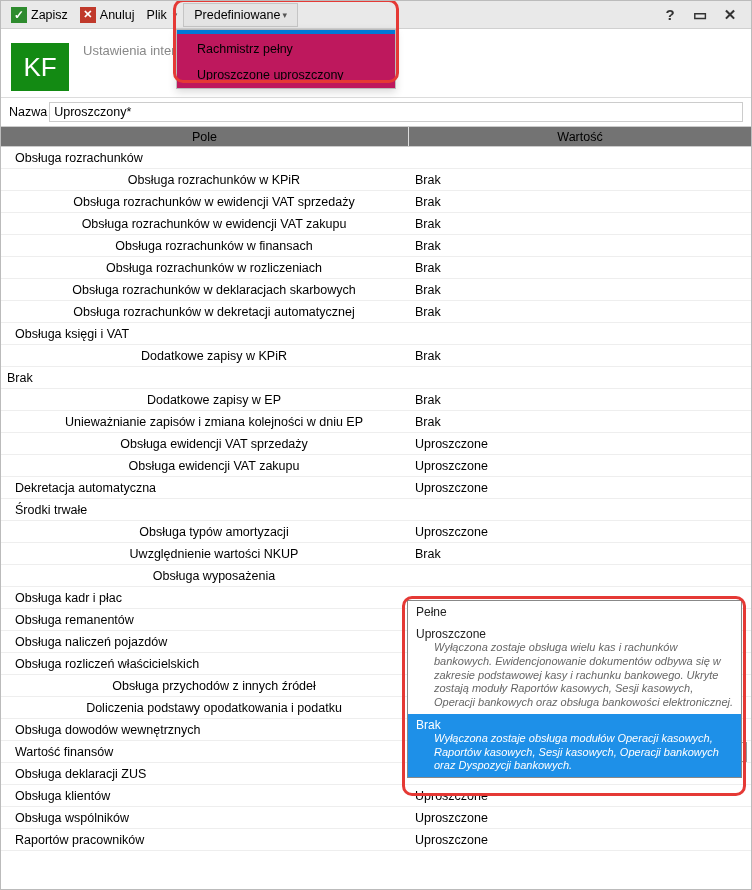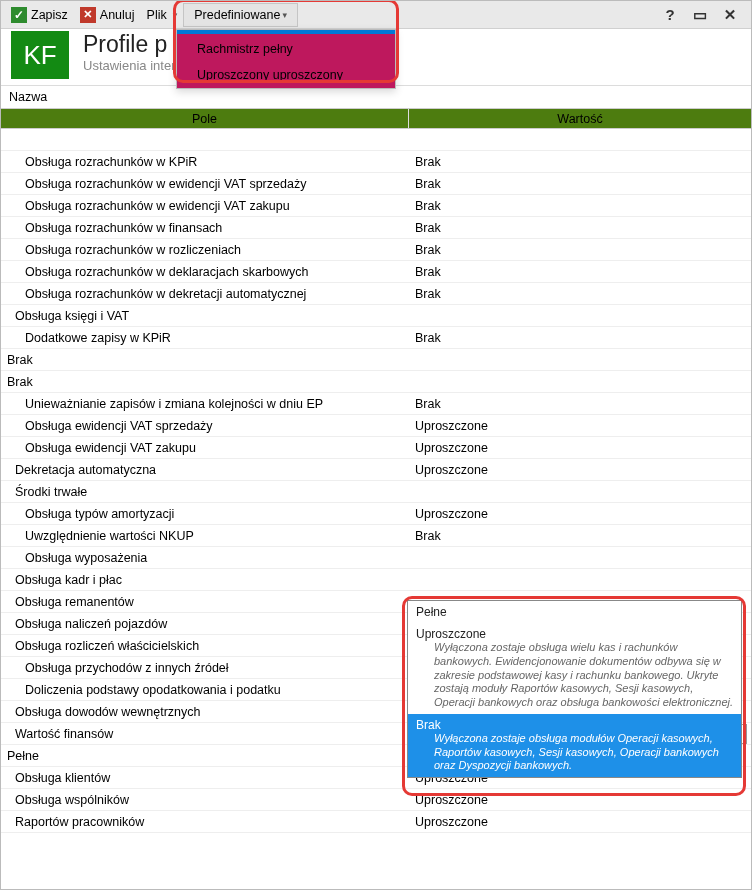--- a/index.html
+++ b/index.html
@@ -107,21 +107,21 @@
     border-radius: 10px;
     pointer-events: none;
     z-index: 25;
   }
   .rh1 { top: -2px; left: 172px; width: 226px; height: 84px; }
   .rh2 { top: 595px; left: 401px; width: 344px; height: 200px; }
   
   .header {
     display: flex;
     align-items: flex-start;
-    padding: 2px 14px 6px 10px;
+    padding: 14px 14px 6px 10px;
     gap: 14px;
     border-bottom: 1px solid #dcdcdc;
   }
   .app-badge {
     width: 58px; height: 48px;
     background: #138a13;
     color: #fff;
     font-size: 26px;
     font-weight: 500;
     display: flex;
@@ -149,21 +149,21 @@
     flex: 1;
     height: 20px;
     border: 1px solid #ccc;
     padding: 1px 4px;
     font-size: 12.5px;
   }
   
   .col-headers {
     display: flex;
     height: 20px;
-    background: #4d7c0f;
+    background: #737373;
     border-bottom: 1px solid #ccc;
     font-size: 12.5px;
   }
   .col-headers div {
     display: flex;
     align-items: center;
     justify-content: center;
   }
   .col-headers .c1 { width: 408px; border-right: 1px solid #ddd;}
   .col-headers .c2 { flex: 1; }
@@ -177,20 +177,21 @@
     align-items: center;
     border-bottom: 1px solid #eee;
     font-size: 12.5px;
   }
   .row .cell-f {
     width: 408px;
     padding: 3px 6px 3px 14px;
   }
   .row.indent .cell-f {
     padding-left: 24px;
+    text-align: center;
   }
   .row .cell-v {
     flex: 1;
     padding: 3px 6px;
   }
   .select-row .cell-v {
     background: #fff;
     border: 1px solid #999;
     display: flex;
     justify-content: space-between;
@@ -253,45 +254,46 @@
   <div class="toolbar-right">
     <span class="tr-icon">?</span>
     <span class="tr-icon">▭</span>
     <span class="tr-icon">✕</span>
   </div>
 </div>
 
 <div class="predef-menu">
   <div class="bluebar"></div>
   <div class="mi">Rachmistrz pełny</div>
-  <div class="mi">Uproszczony uproszczony</div>
+  <div class="mi">Uproszczone uproszczony</div>
 </div>
 
 <div class="red-highlight rh1"></div>
 <div class="red-highlight rh2"></div>
 
 <div class="header">
   <div class="app-badge">KF</div>
   <div class="header-texts">
-    <h1>Profile p</h1>
     <div class="sub">Ustawienia interfejsu programu</div>
   </div>
 </div>
 
 <div class="name-row">
   <span>Nazwa</span>
+  <input type="text" value="Uproszczony*" style="">
 </div>
 
 <div class="col-headers">
   <div class="c1">Pole</div>
   <div class="c2">Wartość</div>
 </div>
 
 <div class="tbody" id="tbody">
     <div class="row">
+      <div class="cell-f">Obsługa rozrachunków</div>
       <div class="cell-v"></div>
     </div>
     <div class="row indent">
       <div class="cell-f">Obsługa rozrachunków w KPiR</div>
       <div class="cell-v">Brak</div>
     </div>
     <div class="row indent">
       <div class="cell-f">Obsługa rozrachunków w ewidencji VAT sprzedaży</div>
       <div class="cell-v">Brak</div>
     </div>
@@ -320,20 +322,21 @@
       <div class="cell-v"></div>
     </div>
     <div class="row indent">
       <div class="cell-f">Dodatkowe zapisy w KPiR</div>
       <div class="cell-v">Brak</div>
     </div>
     <div class="row indent">
       <div class="cell-v">Brak</div>
     </div>
     <div class="row indent">
+      <div class="cell-f">Dodatkowe zapisy w EP</div>
       <div class="cell-v">Brak</div>
     </div>
     <div class="row indent">
       <div class="cell-f">Unieważnianie zapisów i zmiana kolejności w dniu EP</div>
       <div class="cell-v">Brak</div>
     </div>
     <div class="row indent">
       <div class="cell-f">Obsługa ewidencji VAT sprzedaży</div>
       <div class="cell-v">Uproszczone</div>
     </div>
@@ -390,20 +393,21 @@
       <div class="cell-v"></div>
     </div>
     <div class="row select-row">
       <div class="cell-f">Wartość finansów</div>
       <div class="cell-v">
         <span>Uproszczone</span>
         <span class="chev">⌄</span>
       </div>
     </div>
     <div class="row">
+      <div class="cell-f">Obsługa deklaracji ZUS</div>
       <div class="cell-v">Pełne</div>
     </div>
     <div class="row">
       <div class="cell-f">Obsługa klientów</div>
       <div class="cell-v">Uproszczone</div>
     </div>
     <div class="row">
       <div class="cell-f">Obsługa wspólników</div>
       <div class="cell-v">Uproszczone</div>
     </div>

